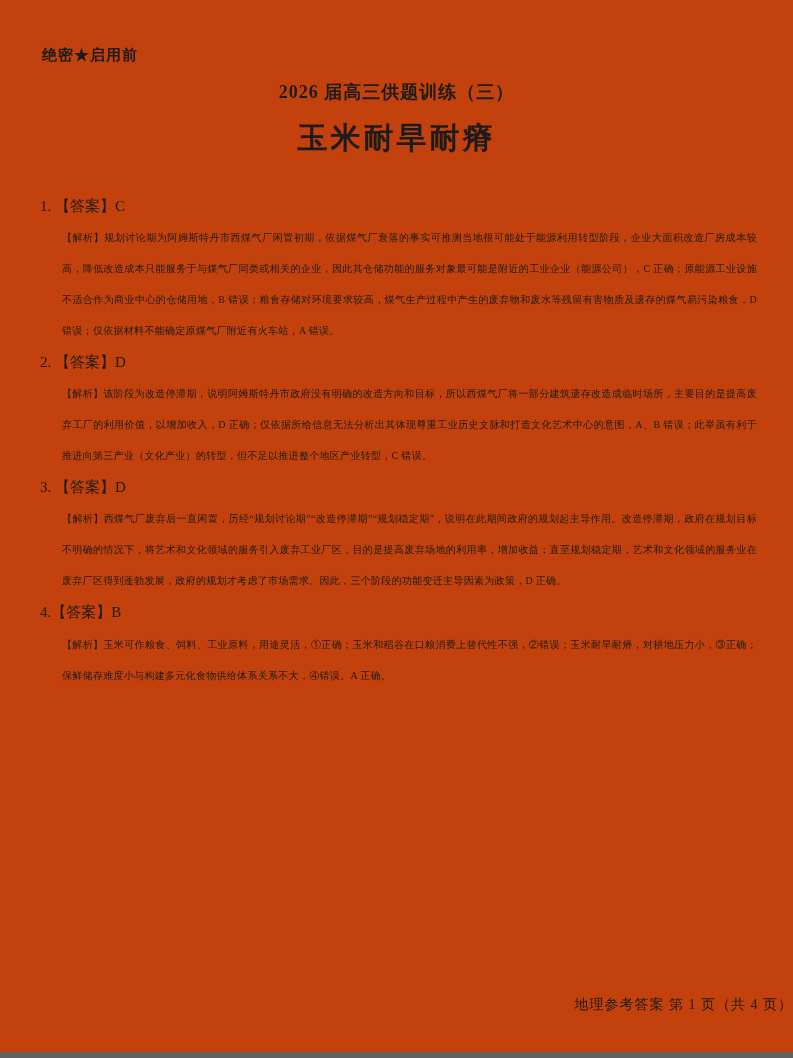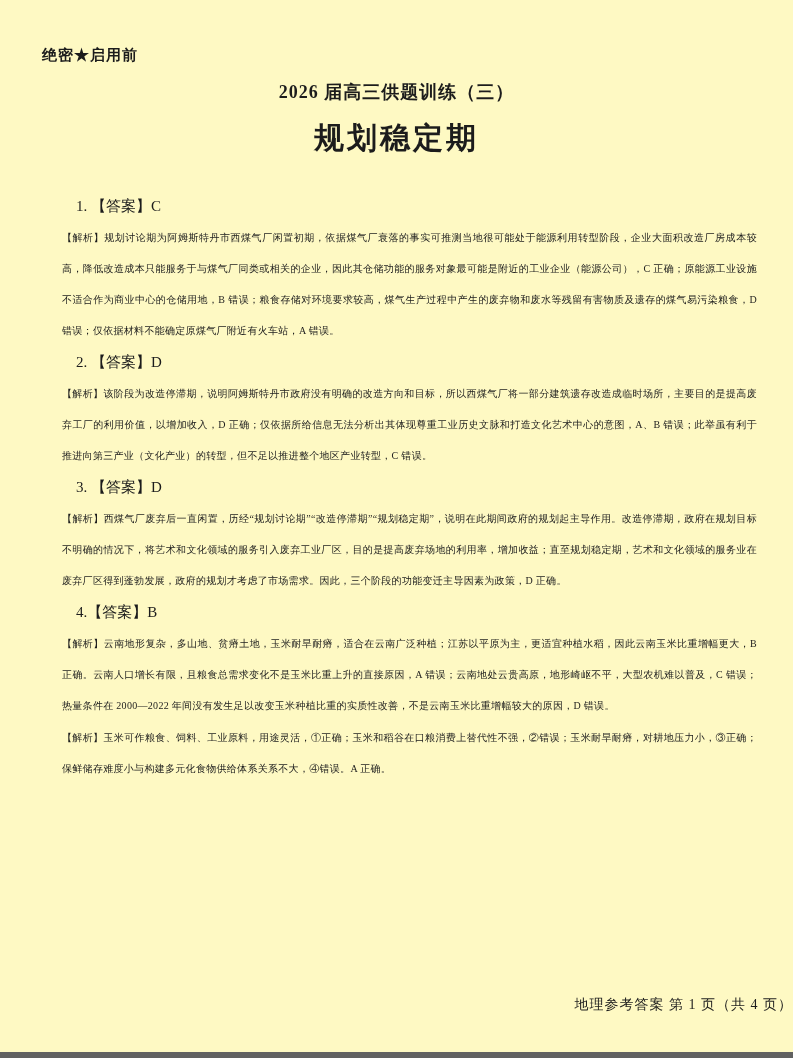--- a/index.html
+++ b/index.html
@@ -4,21 +4,21 @@
 <style>
   html, body {
     margin: 0;
     padding: 0;
     background: #ffffff;
   }
   .page {
     position: relative;
     width: 793px;
     height: 1058px;
-    background: #fef9c3;
+    background: #c2410c;
     overflow: hidden;
     font-family: "Liberation Serif", "DejaVu Serif", serif;
     color: #1c1c1c;
   }
   .security-label {
     position: absolute;
     top: 46px;
     left: 42px;
     font-size: 15px;
     font-weight: 700;
@@ -52,21 +52,20 @@
     left: 40px;
     width: 717px;
   }
   .answer-item {
     margin: 0 0 1px 0;
   }
   .answer-line {
     font-size: 15px;
     line-height: 31px;
     white-space: pre;
-    margin-left: 36px;
   }
   .analysis {
     margin: 0;
     padding-left: 22px;
     font-size: 10px;
     line-height: 31px;
     text-align: justify;
     text-justify: inter-ideograph;
     letter-spacing: 0.3px;
   }
@@ -89,42 +88,41 @@
   }
 </style>
 </head>
 <body>
 
 <div class="page">
 
   <div class="security-label">绝密★启用前</div>
 
   <h1 class="doc-title">2026 届高三供题训练（三）</h1>
-  <h2 class="doc-subtitle">规划稳定期</h2>
+  <h2 class="doc-subtitle">玉米耐旱耐瘠</h2>
 
   <div class="answers">
 
     <div class="answer-item">
       <div class="answer-line"><span>1. </span><span>【答案】</span><span>C</span></div>
       <p class="analysis"><span>【解析】</span><span>规划讨论期为阿姆斯特丹市西煤气厂闲置初期，依据煤气厂衰落的事实可推测当地很可能处于能源利用转型阶段，企业大面积改造厂房成本较高，降低改造成本只能服务于与煤气厂同类或相关的企业，因此其仓储功能的服务对象最可能是附近的工业企业（能源公司），C 正确；原能源工业设施不适合作为商业中心的仓储用地，B 错误；粮食存储对环境要求较高，煤气生产过程中产生的废弃物和废水等残留有害物质及遗存的煤气易污染粮食，D 错误；仅依据材料不能确定原煤气厂附近有火车站，A 错误。</span></p>
     </div>
 
     <div class="answer-item">
       <div class="answer-line"><span>2. </span><span>【答案】</span><span>D</span></div>
       <p class="analysis"><span>【解析】</span><span>该阶段为改造停滞期，说明阿姆斯特丹市政府没有明确的改造方向和目标，所以西煤气厂将一部分建筑遗存改造成临时场所，主要目的是提高废弃工厂的利用价值，以增加收入，D 正确；仅依据所给信息无法分析出其体现尊重工业历史文脉和打造文化艺术中心的意图，A、B 错误；此举虽有利于推进向第三产业（文化产业）的转型，但不足以推进整个地区产业转型，C 错误。</span></p>
     </div>
 
     <div class="answer-item">
       <div class="answer-line"><span>3. </span><span>【答案】</span><span>D</span></div>
       <p class="analysis"><span>【解析】</span><span>西煤气厂废弃后一直闲置，历经“规划讨论期”“改造停滞期”“规划稳定期”，说明在此期间政府的规划起主导作用。改造停滞期，政府在规划目标不明确的情况下，将艺术和文化领域的服务引入废弃工业厂区，目的是提高废弃场地的利用率，增加收益；直至规划稳定期，艺术和文化领域的服务业在废弃厂区得到蓬勃发展，政府的规划才考虑了市场需求。因此，三个阶段的功能变迁主导因素为政策，D 正确。</span></p>
     </div>
 
     <div class="answer-item">
       <div class="answer-line"><span>4.</span><span>【答案】</span><span>B</span></div>
-      <p class="analysis"><span>【解析】</span><span>云南地形复杂，多山地、贫瘠土地，玉米耐旱耐瘠，适合在云南广泛种植；江苏以平原为主，更适宜种植水稻，因此云南玉米比重增幅更大，B 正确。云南人口增长有限，且粮食总需求变化不是玉米比重上升的直接原因，A 错误；云南地处云贵高原，地形崎岖不平，大型农机难以普及，C 错误；热量条件在 2000—2022 年间没有发生足以改变玉米种植比重的实质性改善，不是云南玉米比重增幅较大的原因，D 错误。</span></p>
     </div>
 
     <div class="answer-item">
       <p class="analysis"><span>【解析】</span><span>玉米可作粮食、饲料、工业原料，用途灵活，①正确；玉米和稻谷在口粮消费上替代性不强，②错误；玉米耐旱耐瘠，对耕地压力小，③正确；保鲜储存难度小与构建多元化食物供给体系关系不大，④错误。A 正确。</span></p>
     </div>
 
   </div>
 
   <div class="page-footer">地理参考答案  第 1 页（共 4 页）</div>
 

